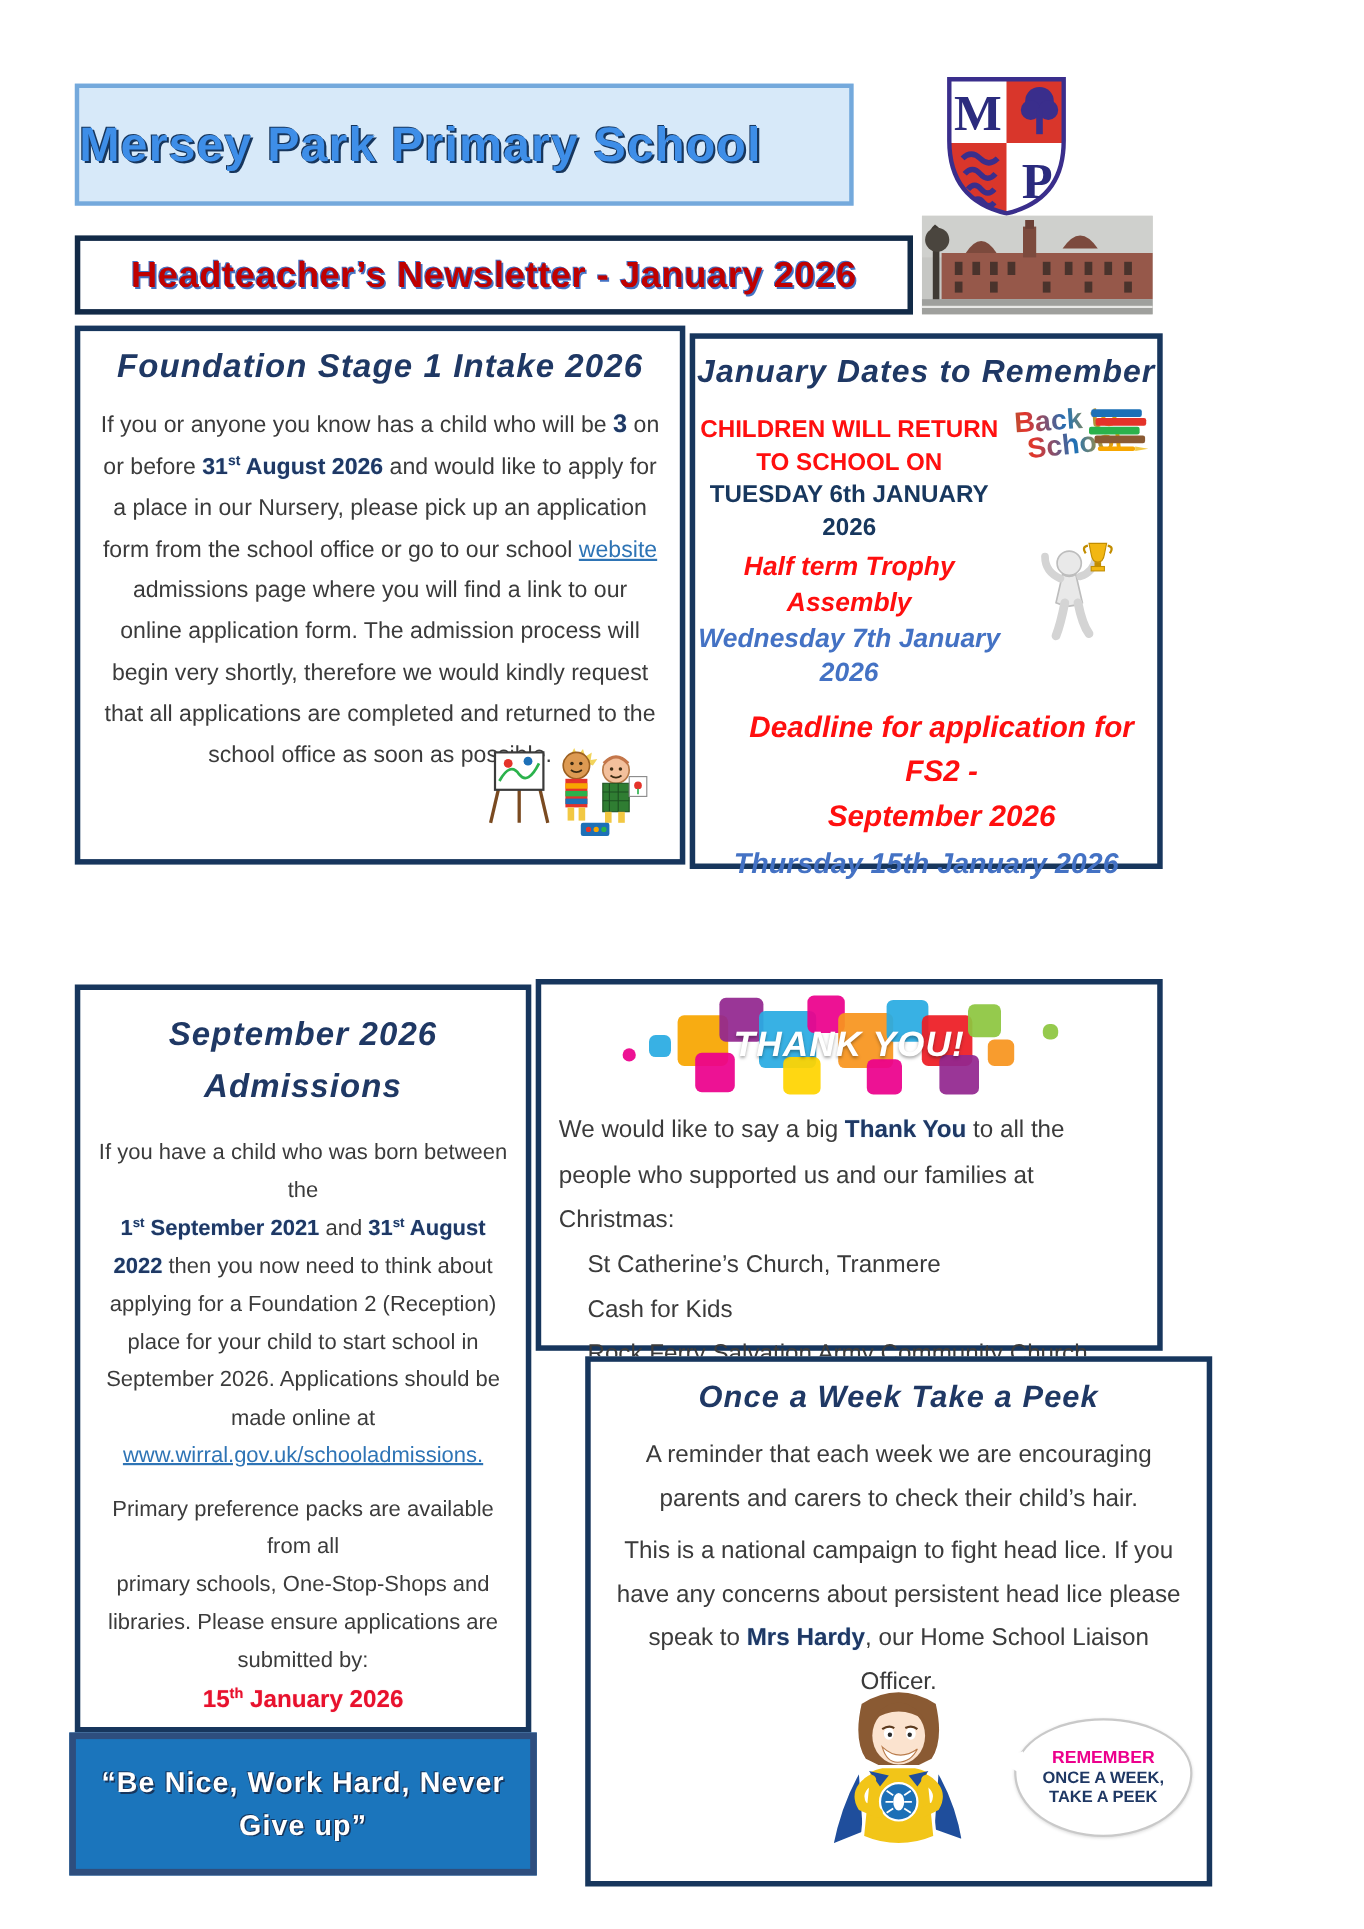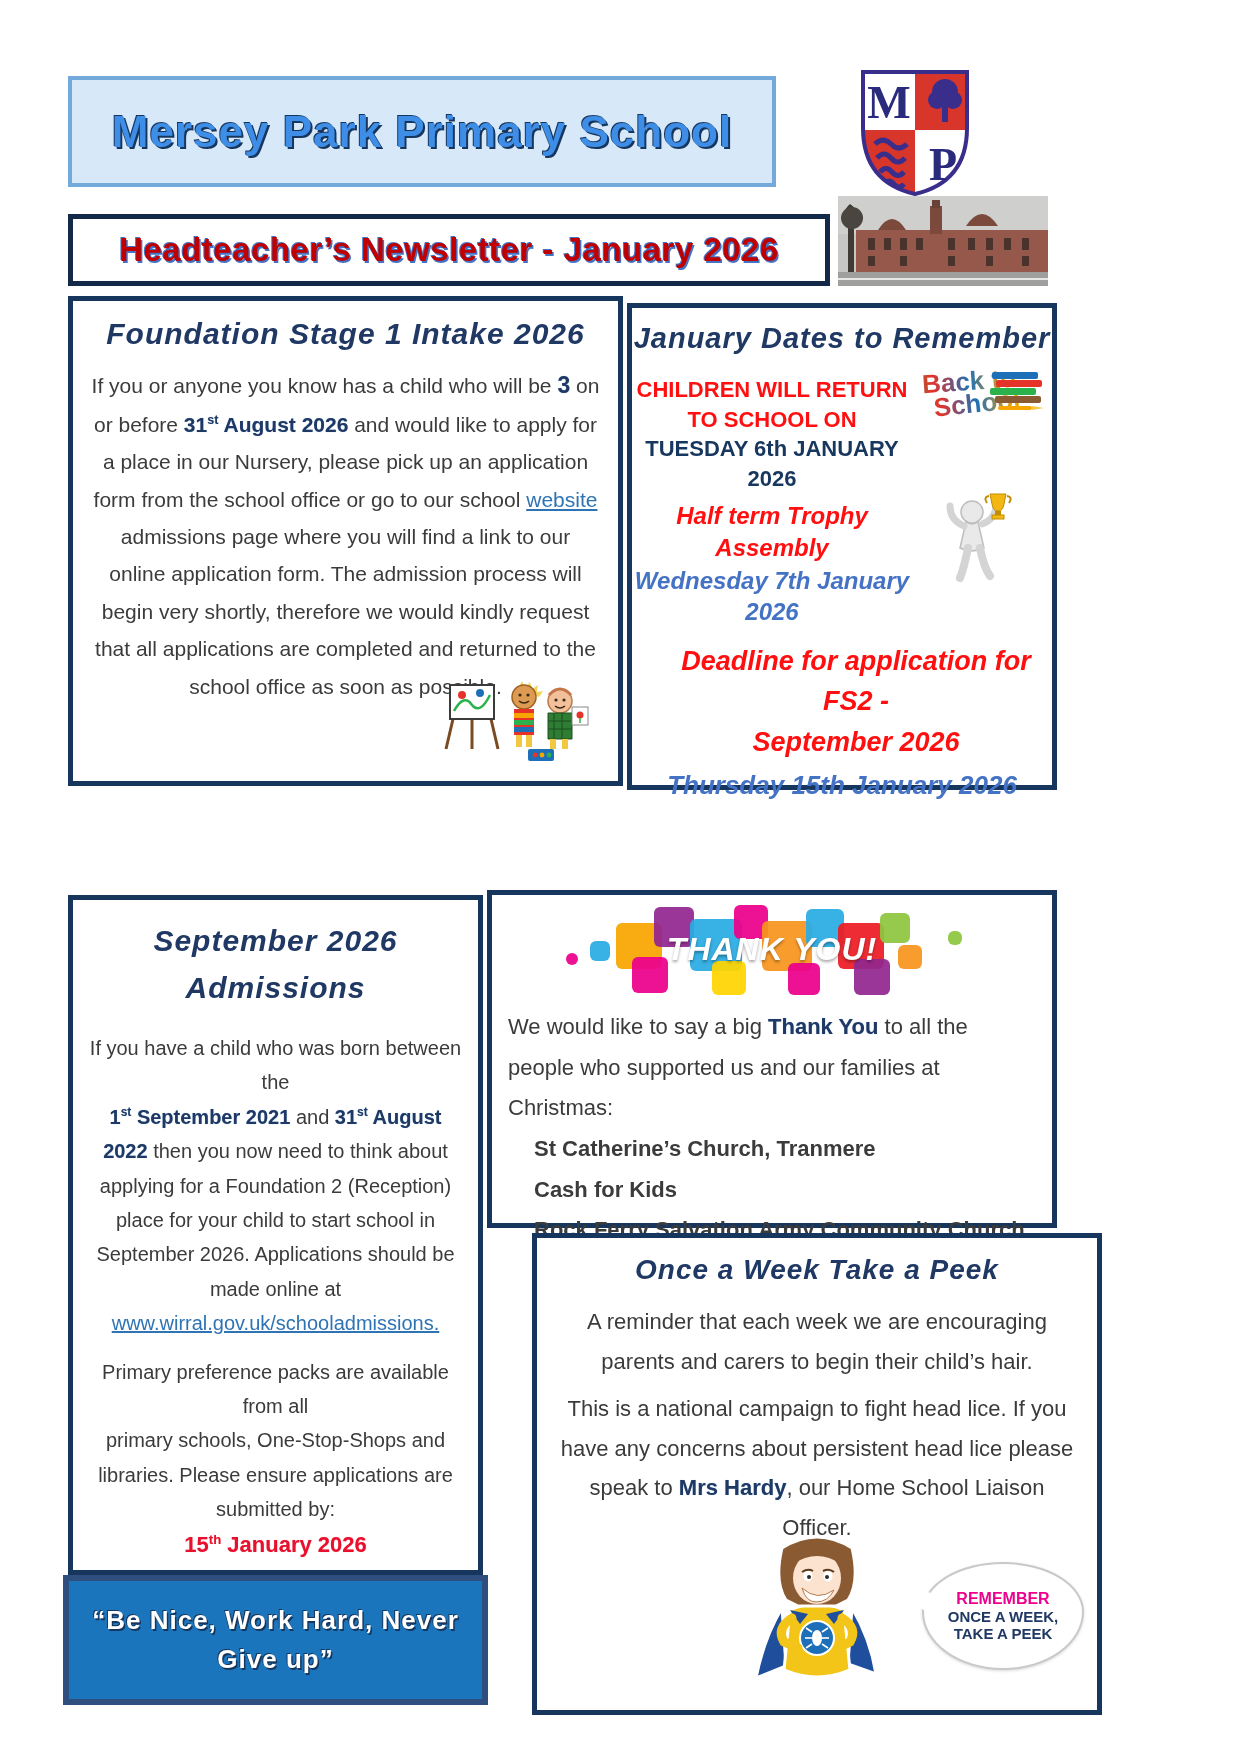--- a/index.html
+++ b/index.html
@@ -2,21 +2,21 @@
 <html><head>
 <meta charset="utf-8">
 <style>
   html,body{margin:0;padding:0;background:#fff;}
   .page{position:relative;width:1240px;height:1754px;background:#ffffff;overflow:hidden;
         font-family:"Liberation Sans",sans-serif;color:#3b3b3b;}
   .abs{position:absolute;}
 
   
   .school-banner{left:68px;top:76px;width:700px;height:103px;background:#d7e9f9;
-     border:4px solid #74a9dc;display:flex;align-items:center;justify-content:center;}
+     border:4px solid #74a9dc;display:flex;align-items:center;justify-content:flex-start;}
   .school-name{font-size:44px;font-weight:bold;color:#3e8ee8;letter-spacing:1px;
      text-shadow:2px 2px 0 #17365d, -1px -1px 0 #17365d;}
   .newsletter-banner{left:68px;top:214px;width:752px;height:62px;background:#ffffff;
      border:5px solid #122a47;display:flex;align-items:center;justify-content:center;}
   .newsletter-title{font-size:33px;font-weight:bold;color:#c00000;letter-spacing:.5px;
      text-shadow:1.5px 1.5px 0 #4472c4, -1px -1px 0 #4472c4;}
 
   
   .nbox{background:#fff;border:5px solid #17365d;}
   .hand{font-weight:bold;font-style:italic;color:#1f3864;letter-spacing:1px;}
@@ -55,21 +55,21 @@
   .sept-deadline{font-weight:bold;color:#e8112d;font-size:22px;text-shadow:0 0 1px #f4a3b0;}
 
   
   .thanks-box{left:487px;top:890px;width:560px;height:328px;}
   .thanks-graphic{position:relative;width:420px;height:96px;margin:10px auto 0 auto;}
   .sq{position:absolute;border-radius:6px;opacity:.93;}
   .thanks-word{position:absolute;left:0;right:0;top:26px;text-align:center;font-size:32px;
       font-weight:bold;font-style:italic;color:#ffffff;letter-spacing:1px;
       text-shadow:0 2px 3px rgba(0,0,0,.35);}
   .thanks-body{margin:6px 16px 0 16px;font-size:22px;line-height:1.85;text-align:left;}
-  .thanks-org{margin-left:26px;font-size:22px;line-height:1.85;color:#3b3b3b;font-weight:bold;}
+  .thanks-org{margin-left:26px;font-size:22px;line-height:1.85;color:#3b3b3b;}
 
   
   .peek-box{left:487px;top:1233px;width:560px;height:472px;margin-left:45px;}
   .peek-title{margin-top:16px;text-align:center;font-size:28px;}
   .peek-body{margin:16px 16px 0 16px;font-size:22px;line-height:1.8;text-align:center;}
   .nitlady-wrap{left:205px;bottom:6px;width:350px;height:170px;}
   .bubble{position:absolute;left:180px;top:28px;width:158px;height:104px;background:#fff;
       border:2px solid #c9c9c9;border-radius:50% 50% 50% 50%/46% 46% 54% 54%;
       display:flex;flex-direction:column;align-items:center;justify-content:center;
       box-shadow:0 1px 3px rgba(0,0,0,.15);}
@@ -319,21 +319,21 @@
     <div class="thanks-body">
       <span>We would like to say a big </span><span class="bold-navy">Thank You</span><span> to all the people who supported us and our families at Christmas:</span>
       <div class="thanks-org">St Catherine’s Church, Tranmere</div>
       <div class="thanks-org">Cash for Kids</div>
       <div class="thanks-org">Rock Ferry Salvation Army Community Church</div>
     </div>
   </div>
 
   <div class="abs nbox peek-box">
     <div class="hand peek-title">Once a Week Take a Peek</div>
-    <div class="body-txt peek-body">A reminder that each week we are encouraging parents and carers to begin their child’s hair.</div>
+    <div class="body-txt peek-body">A reminder that each week we are encouraging parents and carers to check their child’s hair.</div>
     <div class="body-txt peek-body" style="margin-top:8px">
       <span>This is a national campaign to fight head lice.  If you have any concerns about  persistent head lice please speak to </span><span class="bold-navy">Mrs Hardy</span><span>, our Home School Liaison Officer.</span>
     </div>
     <div class="abs nitlady-wrap">
       <svg width="150" height="168" viewBox="0 0 150 168">
 
         <path d="M40 74 q-18 30 -26 70 l30 -12 Z" fill="#1f4e9c" stroke="#ffffff" stroke-width="3"></path>
         <path d="M110 74 q18 30 24 66 l-28 -10 Z" fill="#1f4e9c" stroke="#ffffff" stroke-width="3"></path>
 
         <path d="M48 76 q27 -12 54 0 l6 60 q-33 14 -66 0 Z" fill="#f2c518" stroke="#ffffff" stroke-width="3"></path>

